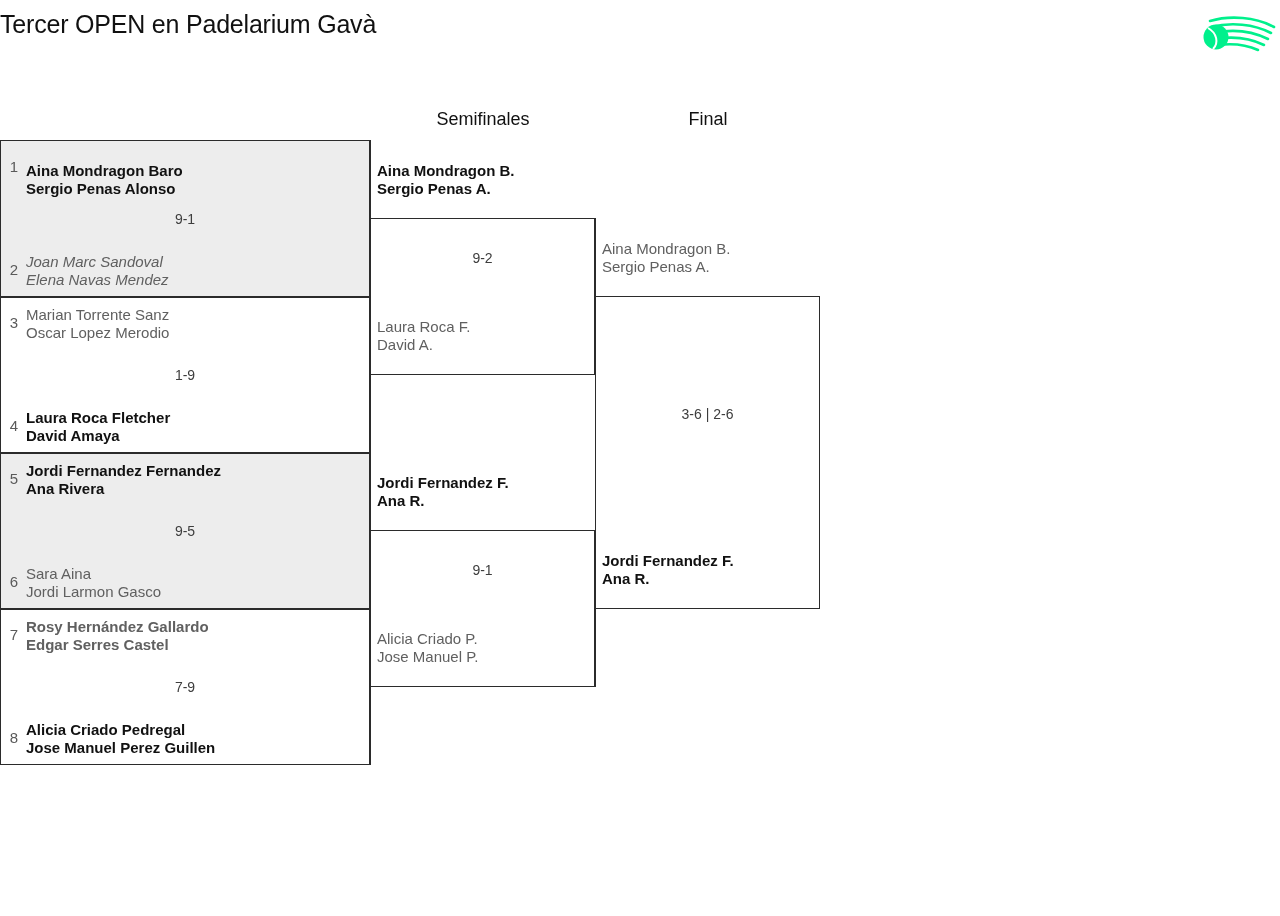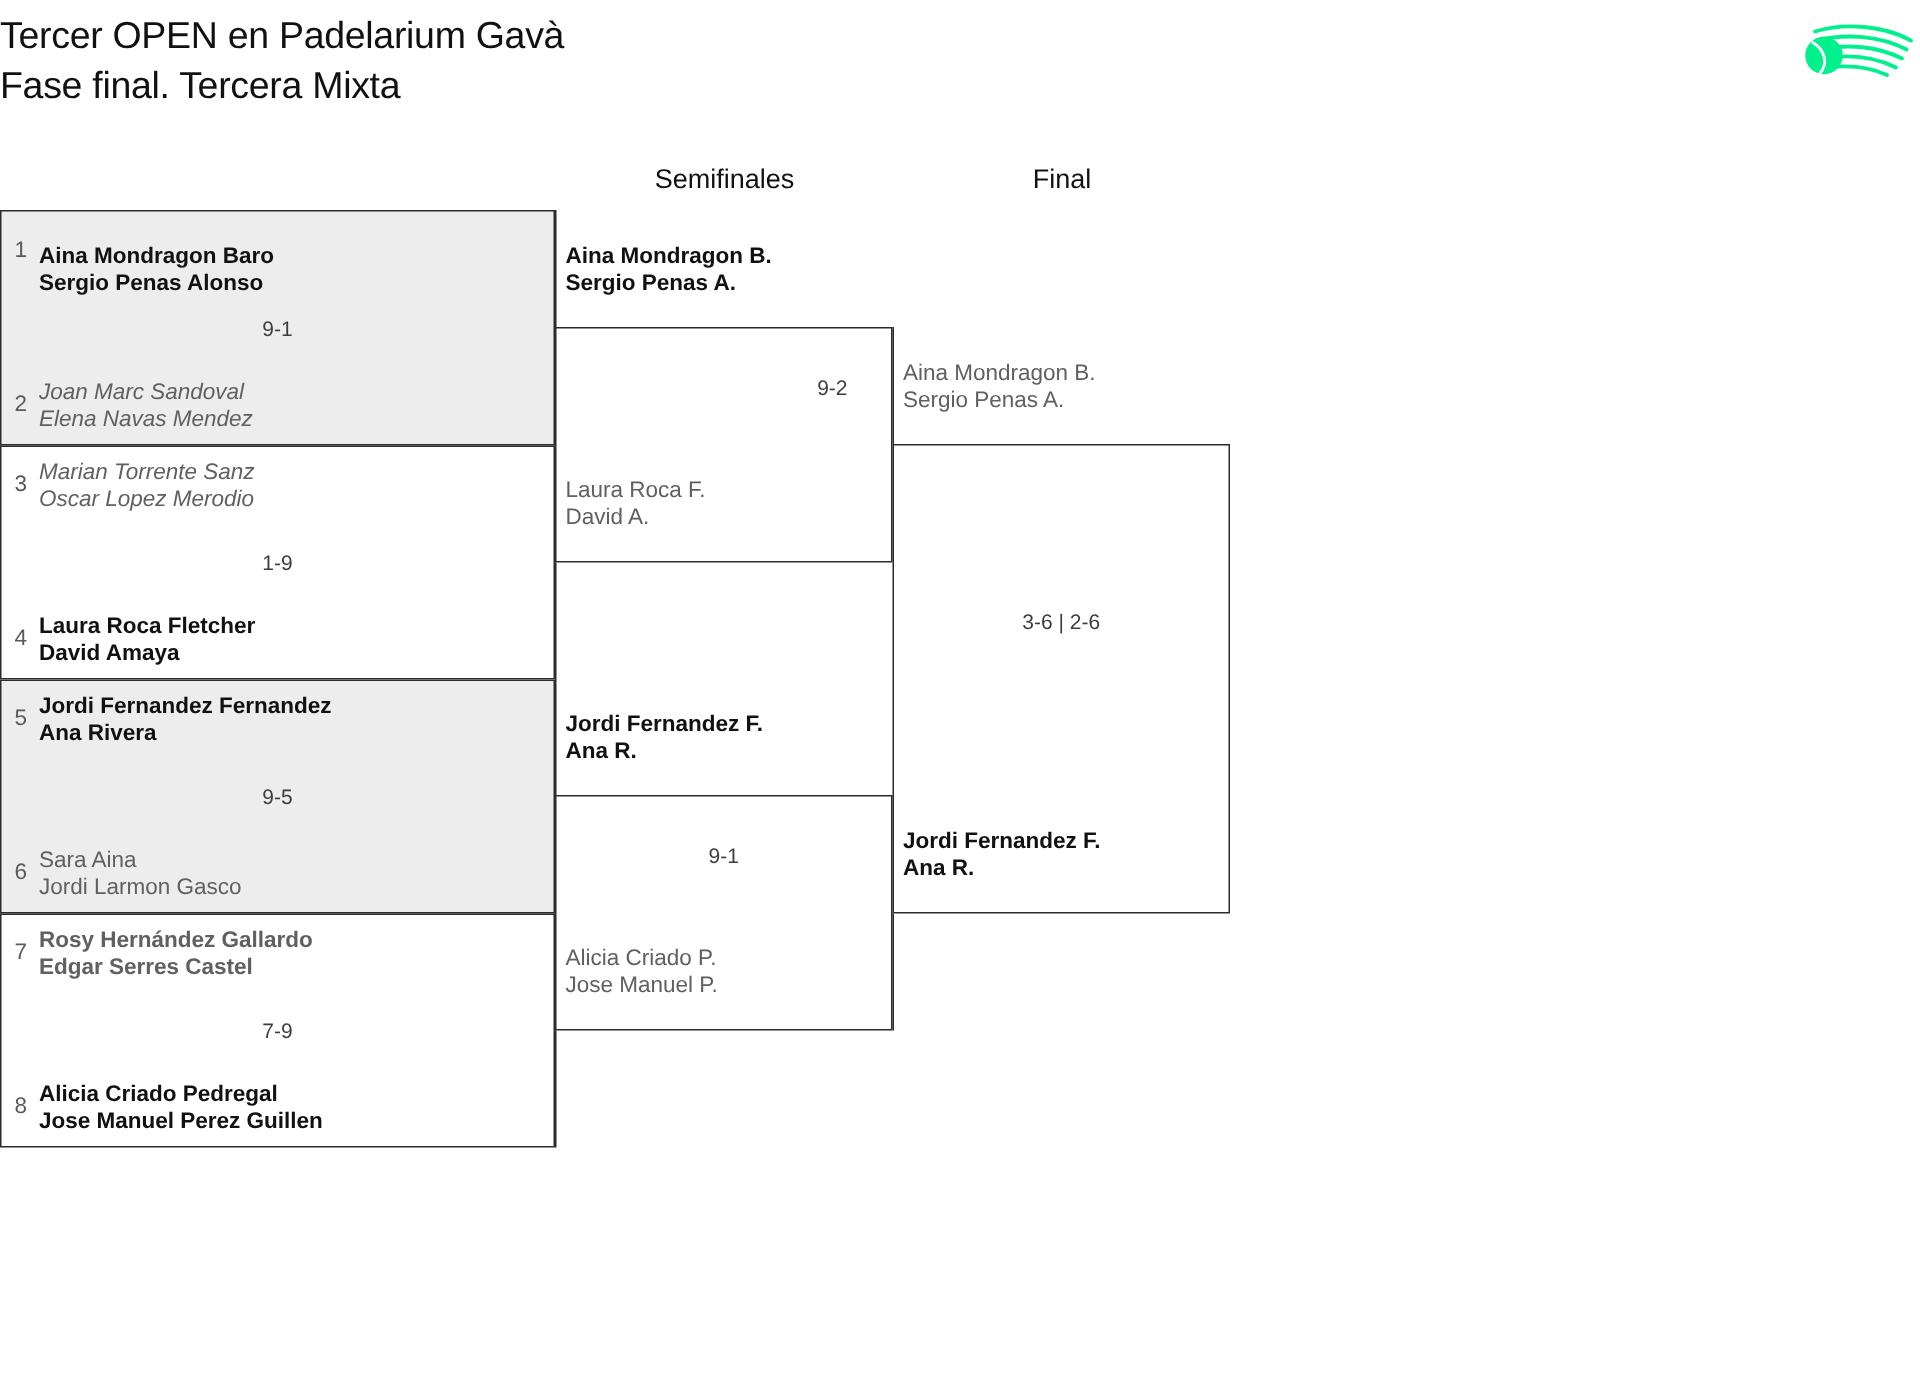--- a/index.html
+++ b/index.html
@@ -84,21 +84,20 @@
     text-align: center;
     white-space: nowrap;
   }
 </style>
 </head>
 <body>
 
 <div id="page">
 
   <div class="title">Tercer OPEN en Padelarium Gavà</div>
-  <div class="title title-line2">Fase final. Tercera Mixta</div>
 
   <svg class="logo" viewBox="0 0 84 48">
     <g fill="none" stroke="#00F08C" stroke-width="2.6" stroke-linecap="round">
       <path d="M12 8 C32 2, 58 4, 76 14"></path>
       <path d="M13 14 C33 9, 56 11, 73 20"></path>
       <path d="M15 20 C34 16, 54 18, 70 26"></path>
       <path d="M17 26 C35 23, 52 25, 66 32"></path>
       <path d="M20 32 C36 30, 49 32, 60 37"></path>
     </g>
     <circle cx="18" cy="24" r="12.5" fill="#00F08C"></circle>
@@ -116,21 +115,21 @@
   </div>
   <div class="score" style="left:100px; top:211px; width:170px;">9-1</div>
   <div class="seed" style="left:0px;  top:261px;">2</div>
   <div class="team lose" style="left:26px; top:253px;font-style:italic;">
     <span class="ln">Joan Marc Sandoval</span>
     <span class="ln">Elena Navas Mendez</span>
   </div>
 
   <div class="box" style="left:0px; top:297px; width:370px; height:156px;"></div>
   <div class="seed" style="left:0px;  top:314px;">3</div>
-  <div class="team lose" style="left:26px; top:306px;font-style:italic;">
+  <div class="team lose" style="left:26px; top:306px;">
     <span class="ln">Marian Torrente Sanz</span>
     <span class="ln">Oscar Lopez Merodio</span>
   </div>
   <div class="score" style="left:100px; top:367px; width:170px;">1-9</div>
   <div class="seed" style="left:0px;  top:417px;">4</div>
   <div class="team win" style="left:26px; top:409px;">
     <span class="ln">Laura Roca Fletcher</span>
     <span class="ln">David Amaya</span>
   </div>
 
@@ -158,21 +157,21 @@
   <div class="team win" style="left:26px; top:721px;">
     <span class="ln">Alicia Criado Pedregal</span>
     <span class="ln">Jose Manuel Perez Guillen</span>
   </div>
 
   <div class="box" style="left:370px; top:218px; width:225px; height:157px;"></div>
   <div class="team win" style="left:377px; top:162px;">
     <span class="ln">Aina Mondragon B.</span>
     <span class="ln">Sergio Penas A.</span>
   </div>
-  <div class="score" style="left:400px; top:250px; width:165px;text-align:right;">9-2</div>
+  <div class="score" style="left:400px; top:250px; width:165px;">9-2</div>
   <div class="team lose" style="left:377px; top:318px;">
     <span class="ln">Laura Roca F.</span>
     <span class="ln">David A.</span>
   </div>
 
   <div class="box" style="left:370px; top:530px; width:225px; height:157px;"></div>
   <div class="team win" style="left:377px; top:474px;">
     <span class="ln">Jordi Fernandez F.</span>
     <span class="ln">Ana R.</span>
   </div>

